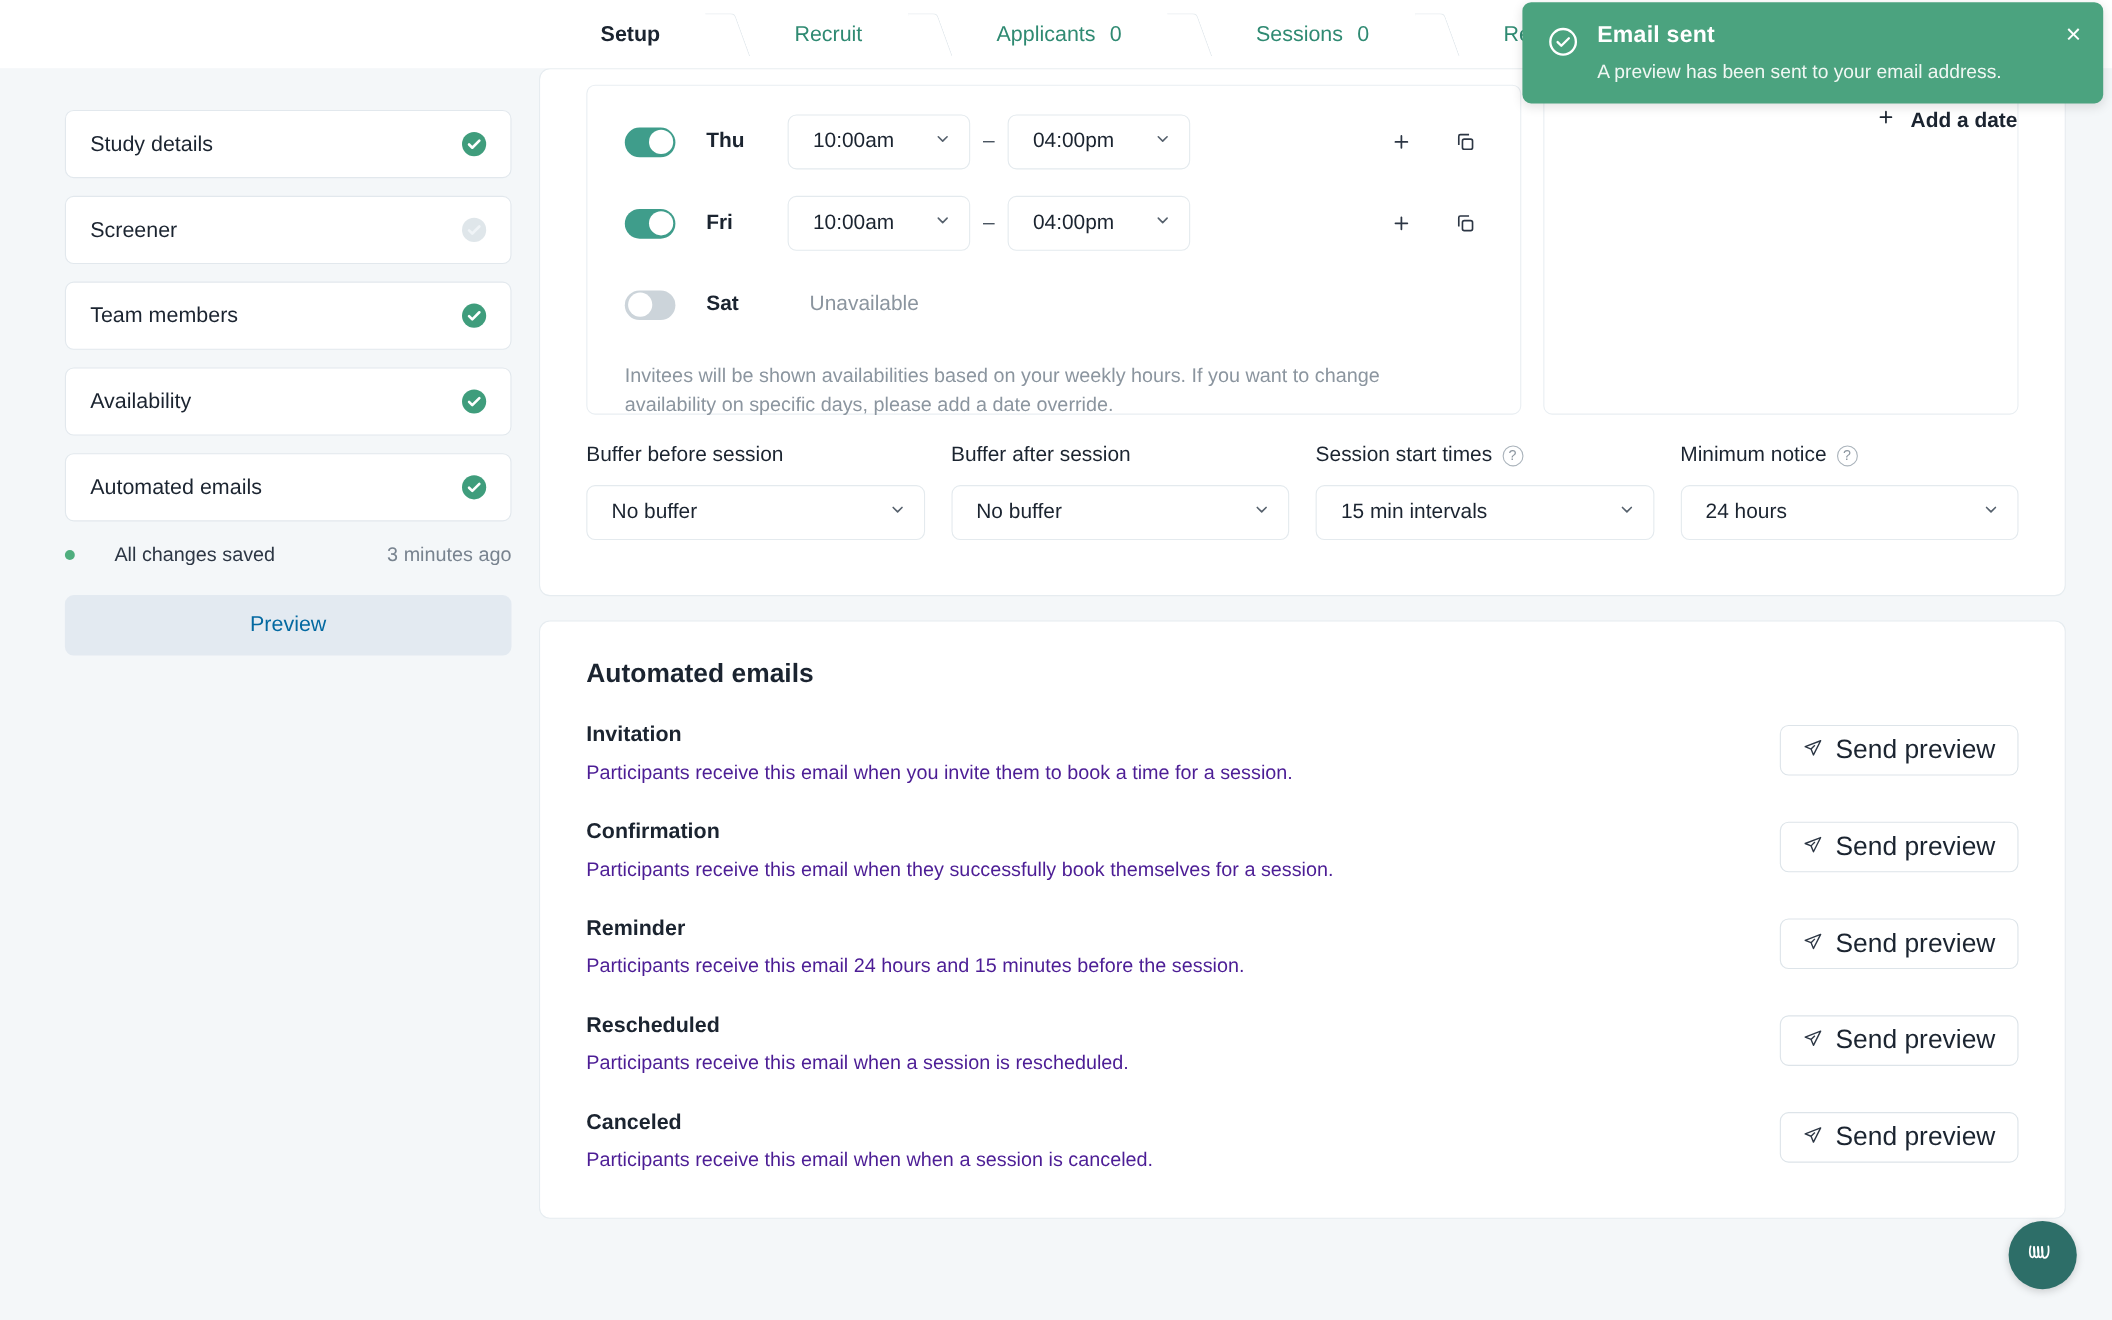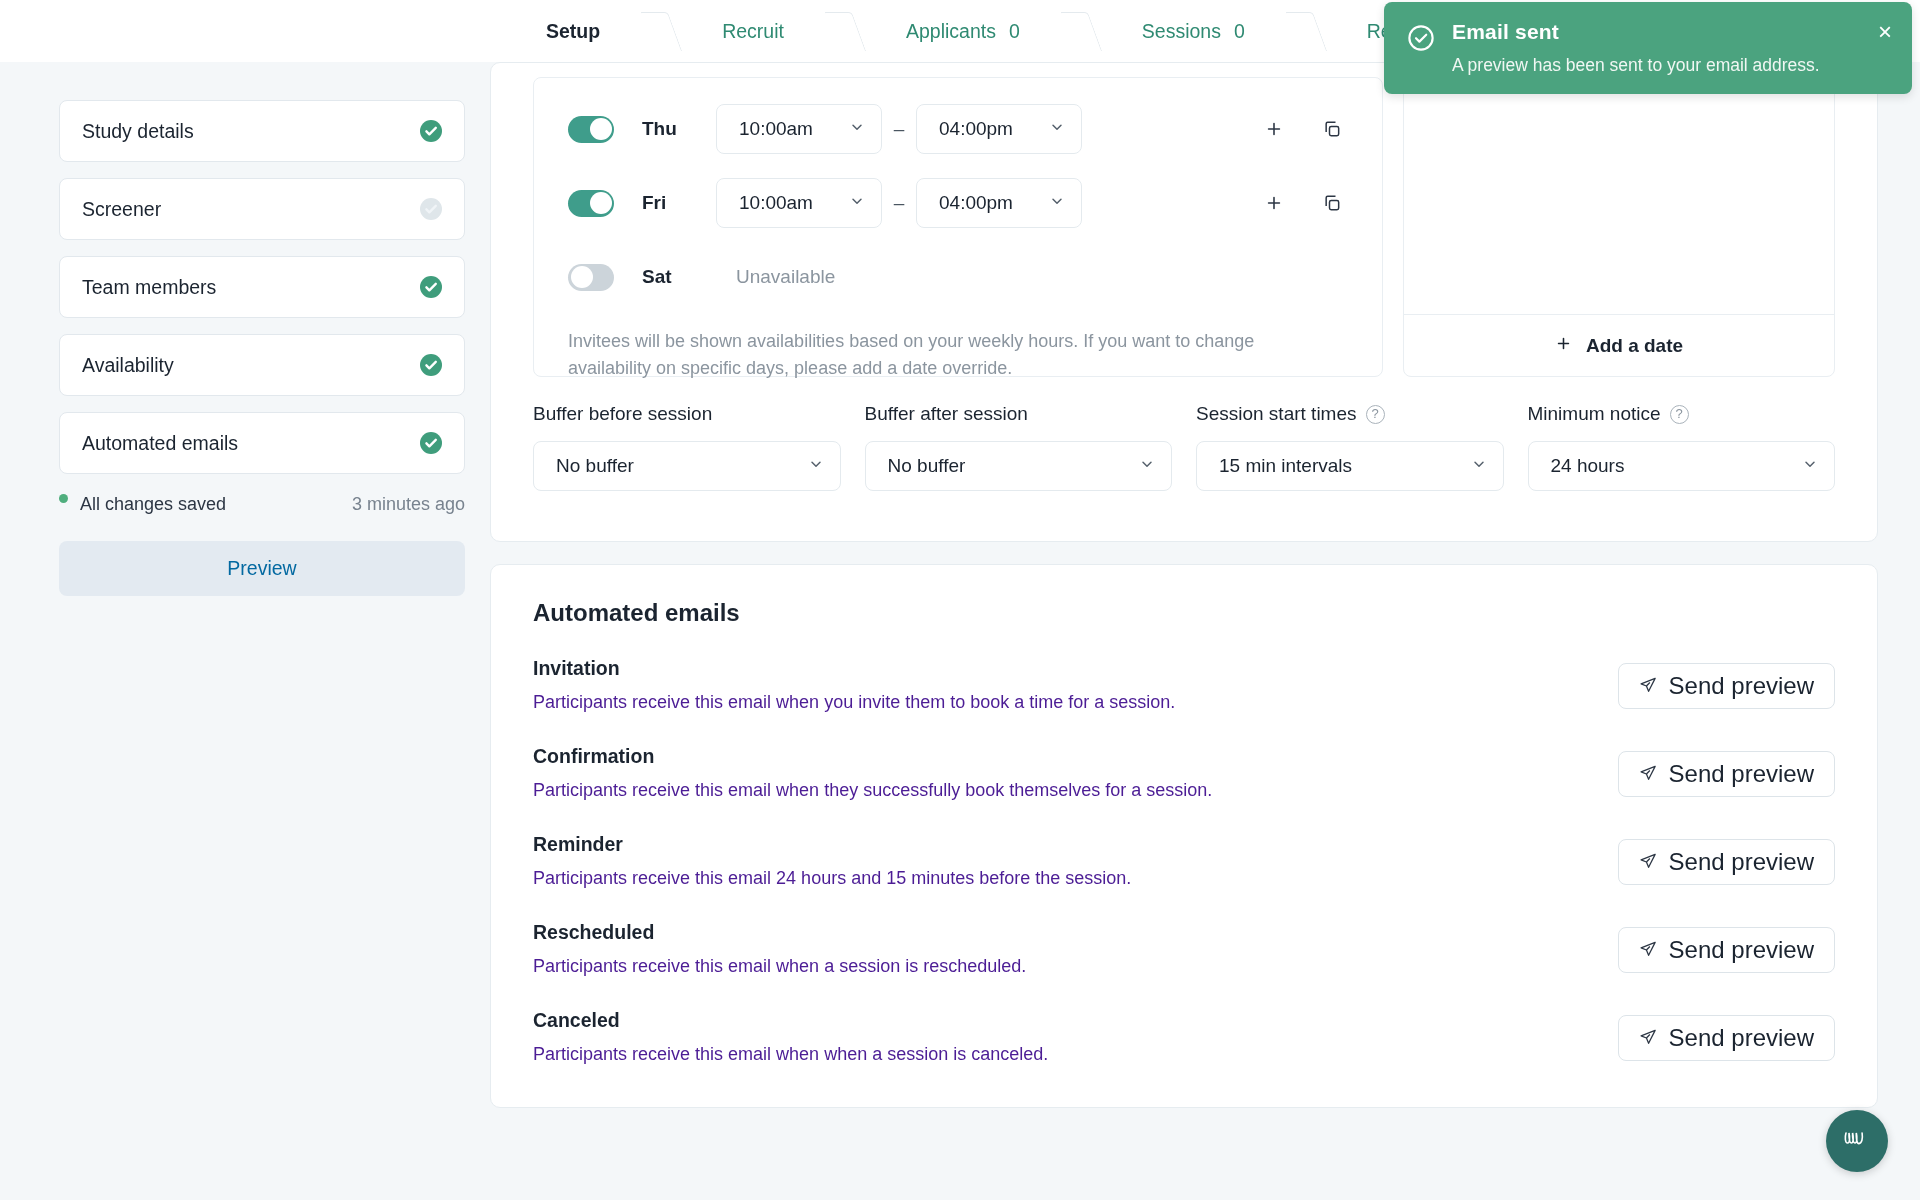--- a/index.html
+++ b/index.html
@@ -81,23 +81,24 @@
     font-size: 19.5px;
     color: #1b2430;
   }
   .side-card .lbl { flex: 1; }
   .badge { width: 22px; height: 22px; border-radius: 50%; flex: 0 0 22px; }
   .badge.done { background: #3f9d7c; }
   .badge.pending { background: #dfe6ea; }
   .badge svg { display: block; }
 
   .saved-row {
-    display: flex; align-items: flex-start;
+    display: flex; align-items: center;
     margin-top: 20px; margin-bottom: 26px;
     font-size: 18px;
+    gap: 24px;
   }
   .dot { width: 9px; height: 9px; border-radius: 50%; background: #4fae7e; margin-right: 12px; }
   .saved-txt { color: #2c3644; flex: 1; }
   .saved-time { color: #78838f; }
 
   .btn-wide {
     height: 55px; border-radius: 8px;
     display: flex; align-items: center; justify-content: center;
     font-size: 19.5px; margin-bottom: 18px; cursor: pointer;
     border: none; width: 100%;
@@ -157,21 +158,21 @@
     font-size: 18px; line-height: 1.5; color: #8b959f;
     max-width: 770px;
   }
 
   .datebox {
     flex: 1;
     margin-left: 20px;
     border: 1px solid #e9eef2;
     border-radius: 8px;
     height: 300px;
-    display: flex; flex-direction: column;
+    display: flex; flex-direction: row;
   }
   .datebox .empty { flex: 1; }
   .add-date {
     height: 62px; border-top: 1px solid #e9eef2;
     display: flex; align-items: center; justify-content: center;
     gap: 14px; font-size: 19px; font-weight: bold; color: #1b2430; cursor: pointer;
   }
 
   .settings-row { display: flex; padding: 26px 42px 0 42px; gap: 24px; }
   .setting { flex: 1; }
@@ -182,21 +183,21 @@
   .qmark {
     width: 19px; height: 19px; border-radius: 50%;
     border: 1.5px solid #aab3bb; color: #8b959f;
     font-size: 13px; line-height: 16px; text-align: center; cursor: pointer;
   }
   .setting .sel { width: 100%; height: 50px; }
 
   
   .panel-emails { padding: 34px 42px 42px 42px; }
   .emails-title { font-size: 24px; font-weight: bold; color: #1b2430; margin-bottom: 30px; }
-  .email-row { display: flex; align-items: center; margin-bottom: 32px; }
+  .email-row { display: flex; align-items: flex-start; margin-bottom: 32px; }
   .email-row:last-child { margin-bottom: 0; }
   .email-txt { flex: 1; }
   .email-name { font-size: 19.5px; font-weight: bold; color: #1b2430; margin-bottom: 12px; }
   .email-desc { font-size: 18px; color: #4c1d95; }
   .send-btn {
     flex: 0 0 auto;
     height: 46px; padding: 0 20px;
     border: 1px solid #dde4e9; border-radius: 8px; background: #fff;
     display: flex; align-items: center; gap: 12px;
     font-size: 24px; color: #1b2430; cursor: pointer;

